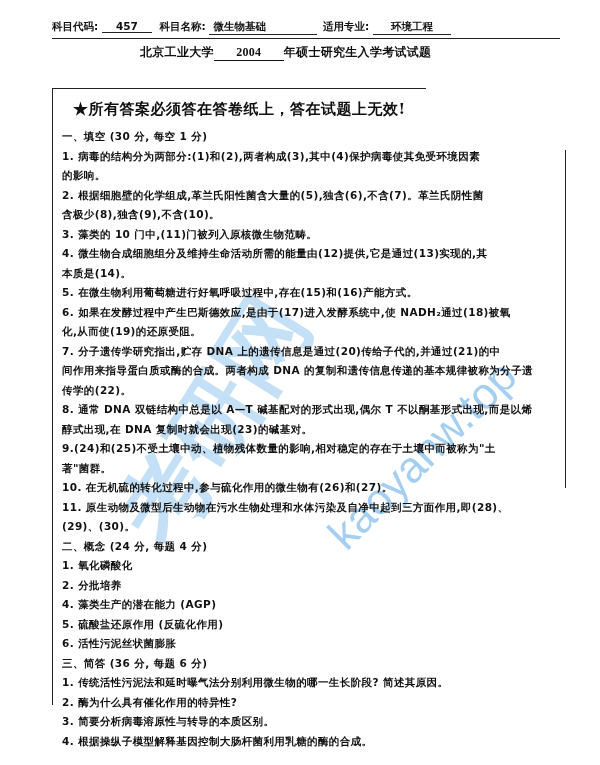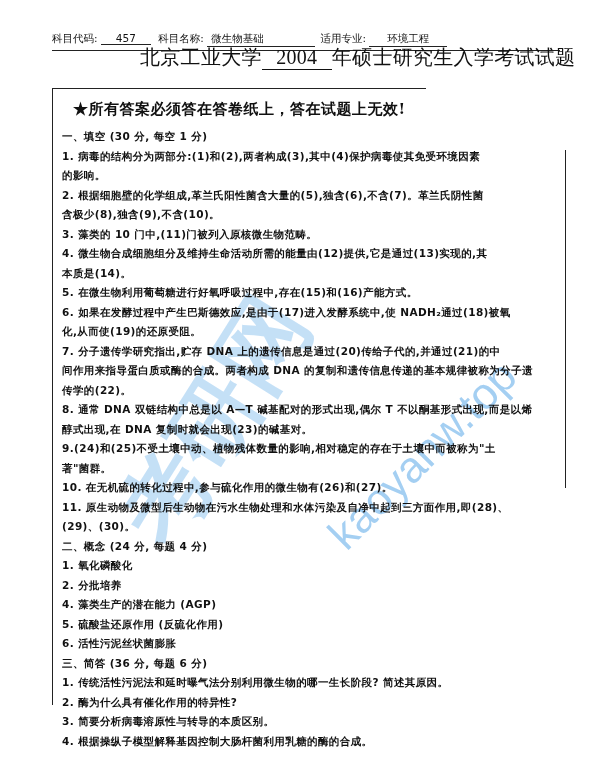--- a/index.html
+++ b/index.html
@@ -1,23 +1,23 @@
 <!DOCTYPE html>
 <html><head>
 <meta charset="utf-8">
 <style>
   html, body { margin:0; padding:0; background:#ffffff; }
   body { width:600px; height:765px; position:relative; overflow:hidden;
          font-family:"DejaVu Sans", sans-serif; color:#111; }
-  .header { position:absolute; left:52px; top:32px; width:508px; height:18px;
-            border-bottom:1.5px solid #222; font-size:10.5px; font-weight:normal;
+  .header { position:absolute; left:52px; top:20px; width:508px; height:18px;
+            border-bottom:1.5px solid #222; font-size:10.5px; font-weight:bold;
             white-space:nowrap; }
   .header span { display:inline-block; }
   .u { border-bottom:1px solid #222; padding:0 4px; text-align:center; }
-  .title { position:absolute; left:140px; top:44px; font-size:20px; font-weight:normal;
+  .title { position:absolute; left:140px; top:44px; font-size:12px; font-weight:bold;
            white-space:nowrap; letter-spacing:0.3px; }
   .title .yr { font-family:"Liberation Serif", serif; display:inline-block;
                border-bottom:1.5px solid #111; padding:0 6px; width:58px; text-align:center; }
   .box-top { position:absolute; left:52px; top:88px; width:374px; border-top:1.5px solid #222; }
   .box-left { position:absolute; left:52px; top:88px; height:617px; border-left:1.5px solid #222; }
   .box-right { position:absolute; left:565px; top:150px; height:338px; border-left:1.5px solid #222; }
   .content { position:absolute; left:62px; top:96px; width:500px; }
   .notice { font-family:"DejaVu Serif", serif; font-size:15px; font-weight:bold; margin:4px 0 8px 11px; letter-spacing:0.5px; }
   .line { font-size:10.5px; font-weight:bold; line-height:19.5px; letter-spacing:0.4px; }
   .wm { position:absolute; color:#5aa8e8; opacity:0.55; pointer-events:none;

